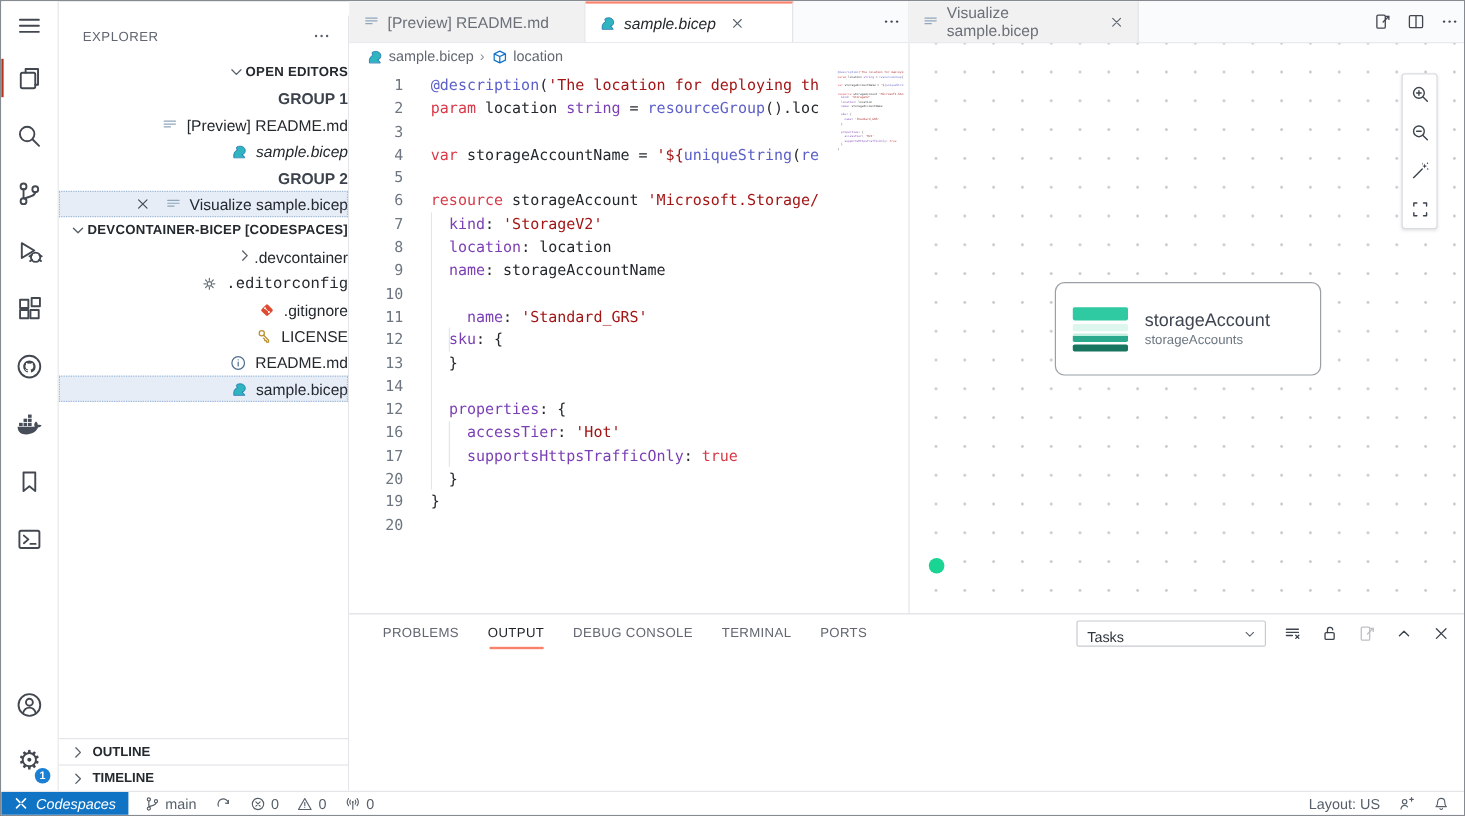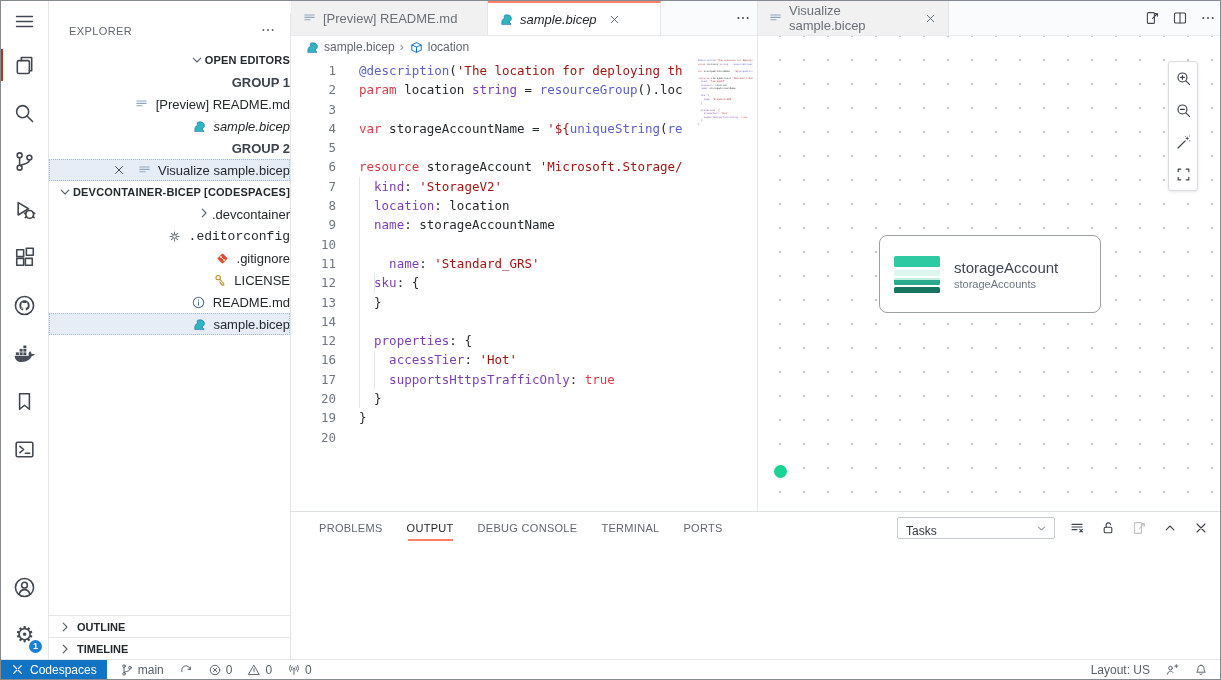--- a/index.html
+++ b/index.html
@@ -94,21 +94,21 @@
   .ptab.active::after { content:''; position:absolute; left:1px; right:1px; bottom:-7px; height:2px; background:var(--accent); }
   .panel-right { position:absolute; right:10px; top:5px; display:flex; align-items:center; gap:13px; }
   .psel { width:158px; height:22px; border:1px solid #c6cbd1; border-radius:2px; display:flex; align-items:flex-end; justify-content:space-between; padding:0 6px 0 8px; font-size:12px; color:#2f363d; cursor:pointer; background:#fff; }
   .psel .ic { width:13px; height:13px; color:#57606a; }
   .pact { width:18px; height:18px; color:#3c434c; cursor:pointer; }
   .pact .ic { width:16px; height:16px; margin:1px; }
   .pact.disabled { opacity:.33; }
 
   
   .status-bar { position:absolute; left:0; right:0; bottom:0; height:20px; background:#fff; border-top:1px solid #e3e5e8; display:flex; align-items:center; font-size:12px; color:#57606a; }
-  .sb-chip { height:20px; background:var(--remote_bg); color:#fff; display:flex; align-items:center; padding:0 10px; gap:6px; cursor:pointer; }
+  .sb-chip { height:20px; background:var(--remote_bg); color:#fff; display:flex; align-items:center; padding:0 10px; gap:6px; cursor:pointer;font-style:italic; }
   .sb-chip .ic { width:13px; height:13px; }
   .sb-left { display:flex; align-items:flex-end; gap:15px; margin-left:13px; }
   .sb-right { margin-left:auto; display:flex; align-items:center; gap:15px; padding-right:12px; }
   .sb-item { display:flex; align-items:center; gap:4px; cursor:pointer; }
   .sb-item .ic { width:14px; height:14px; }
 </style>
 </head>
 <body>
 
 <div class="window">

